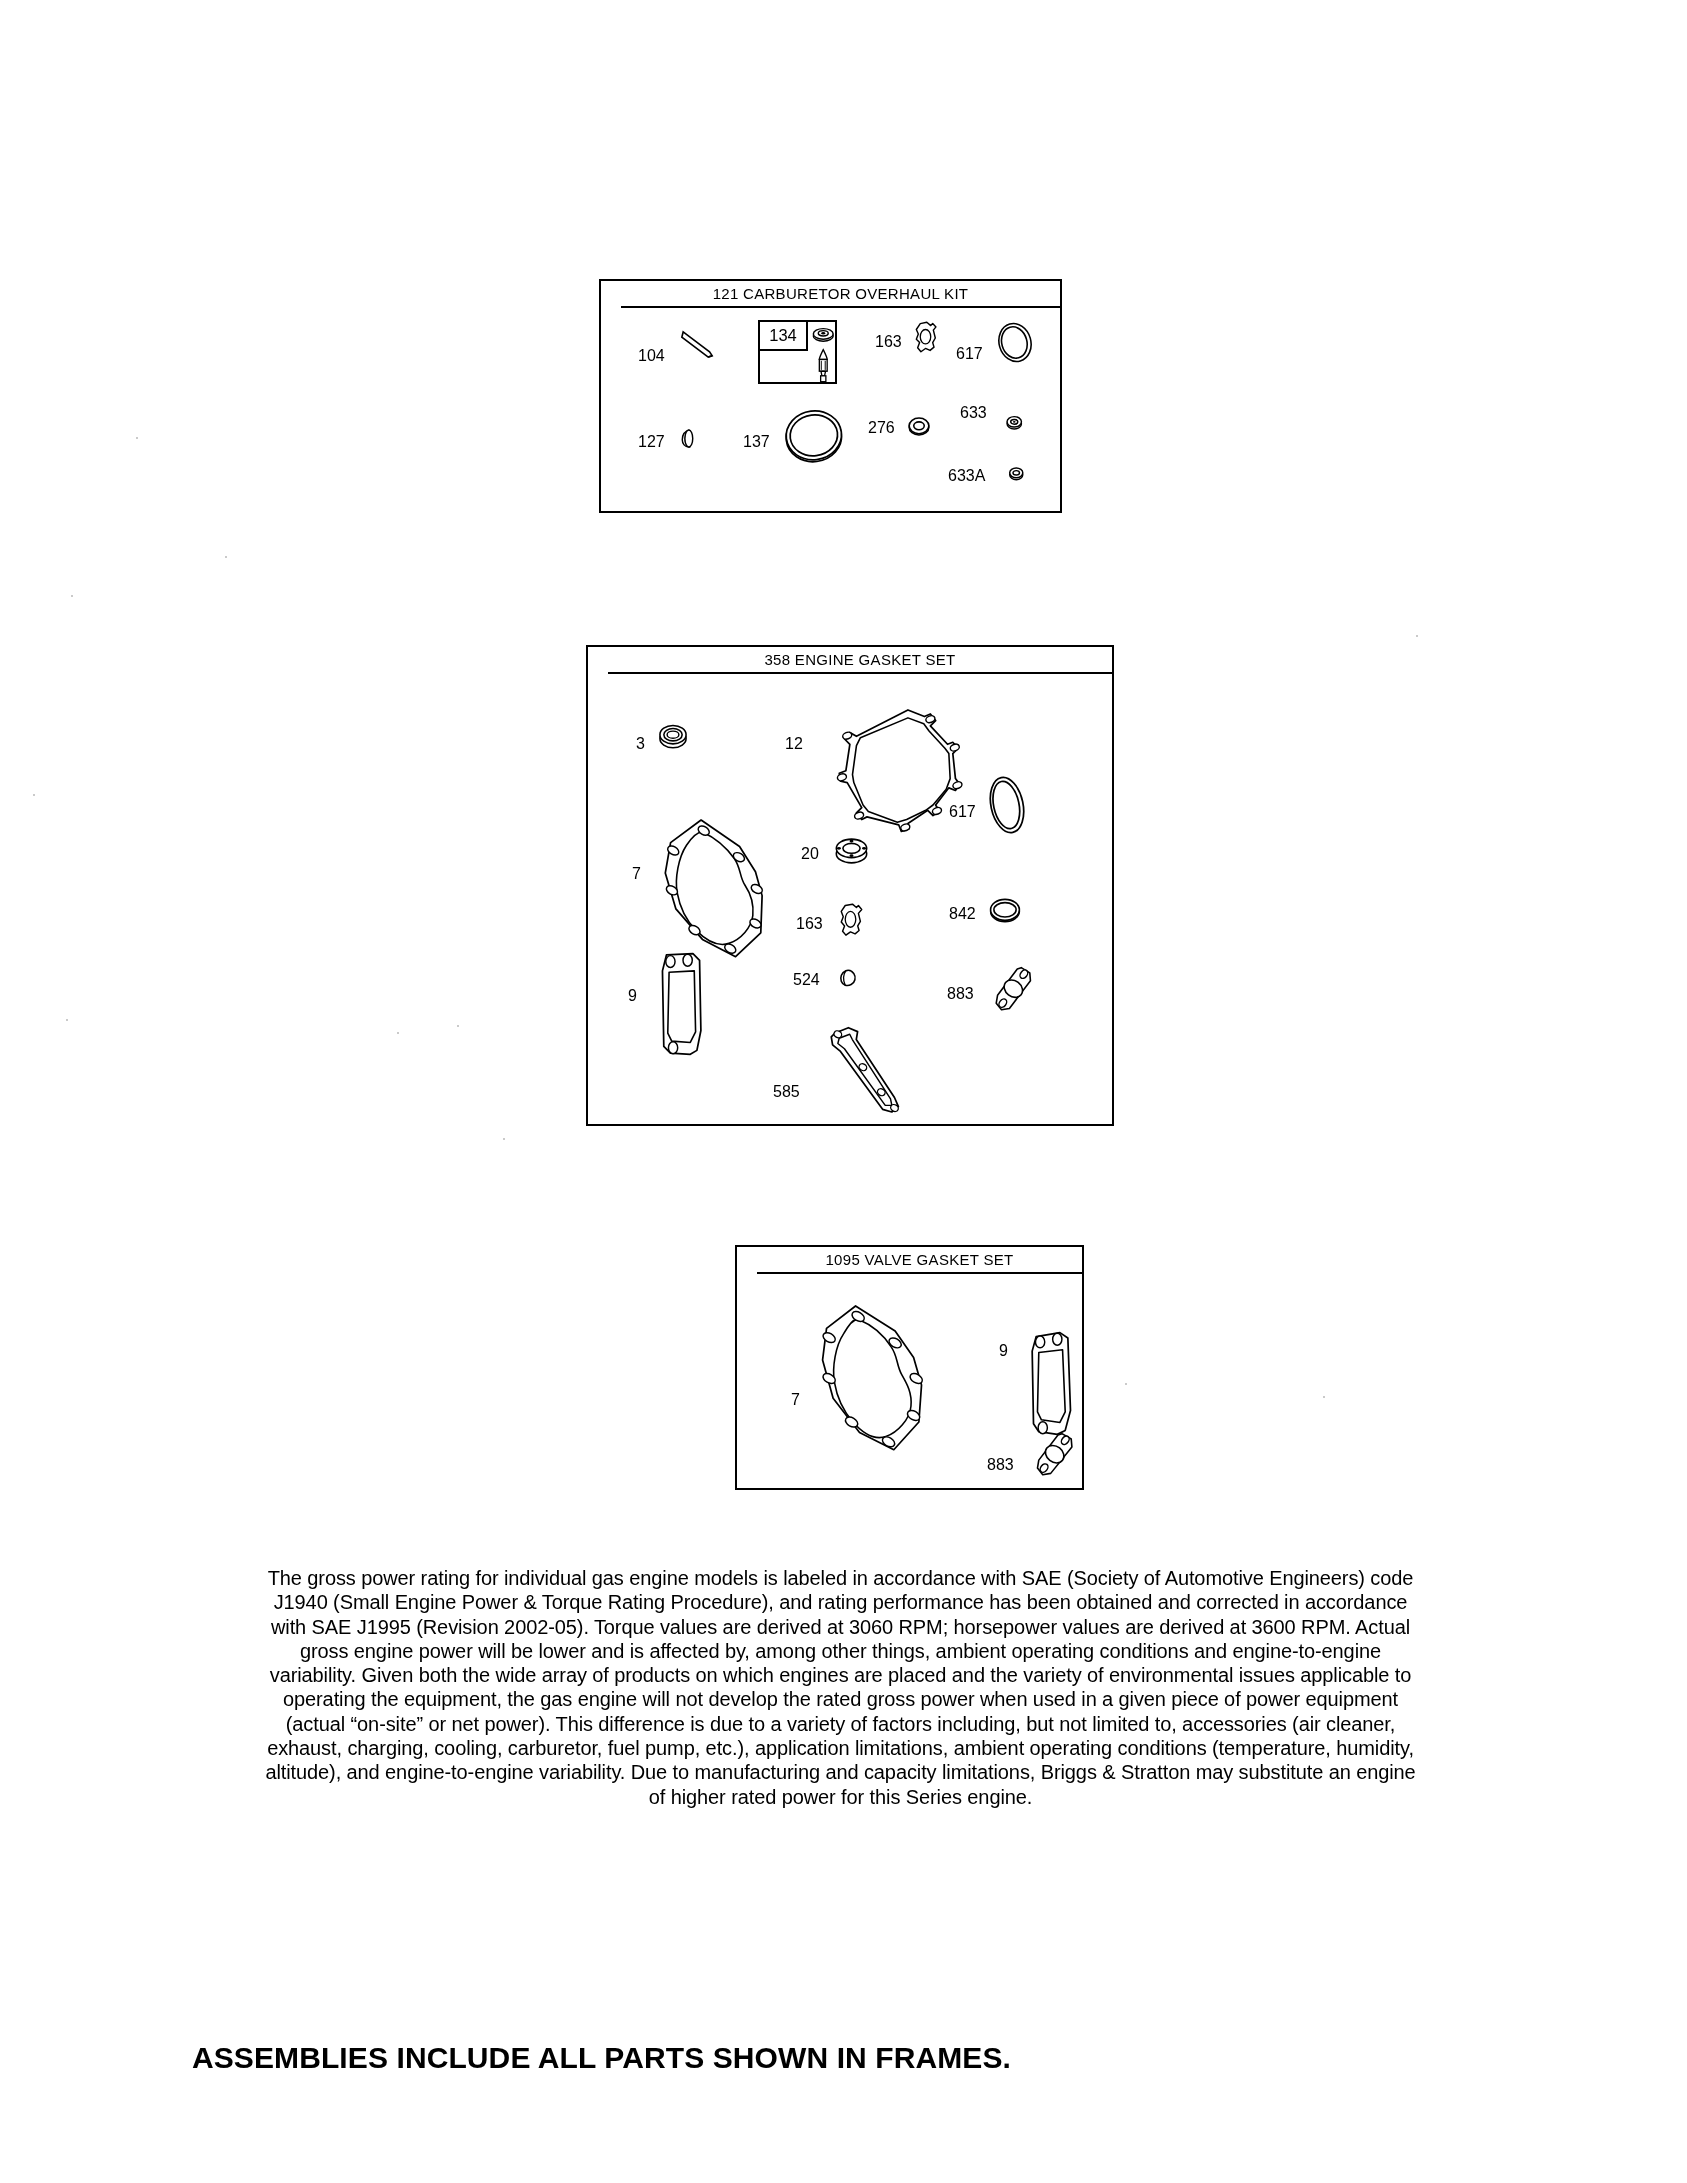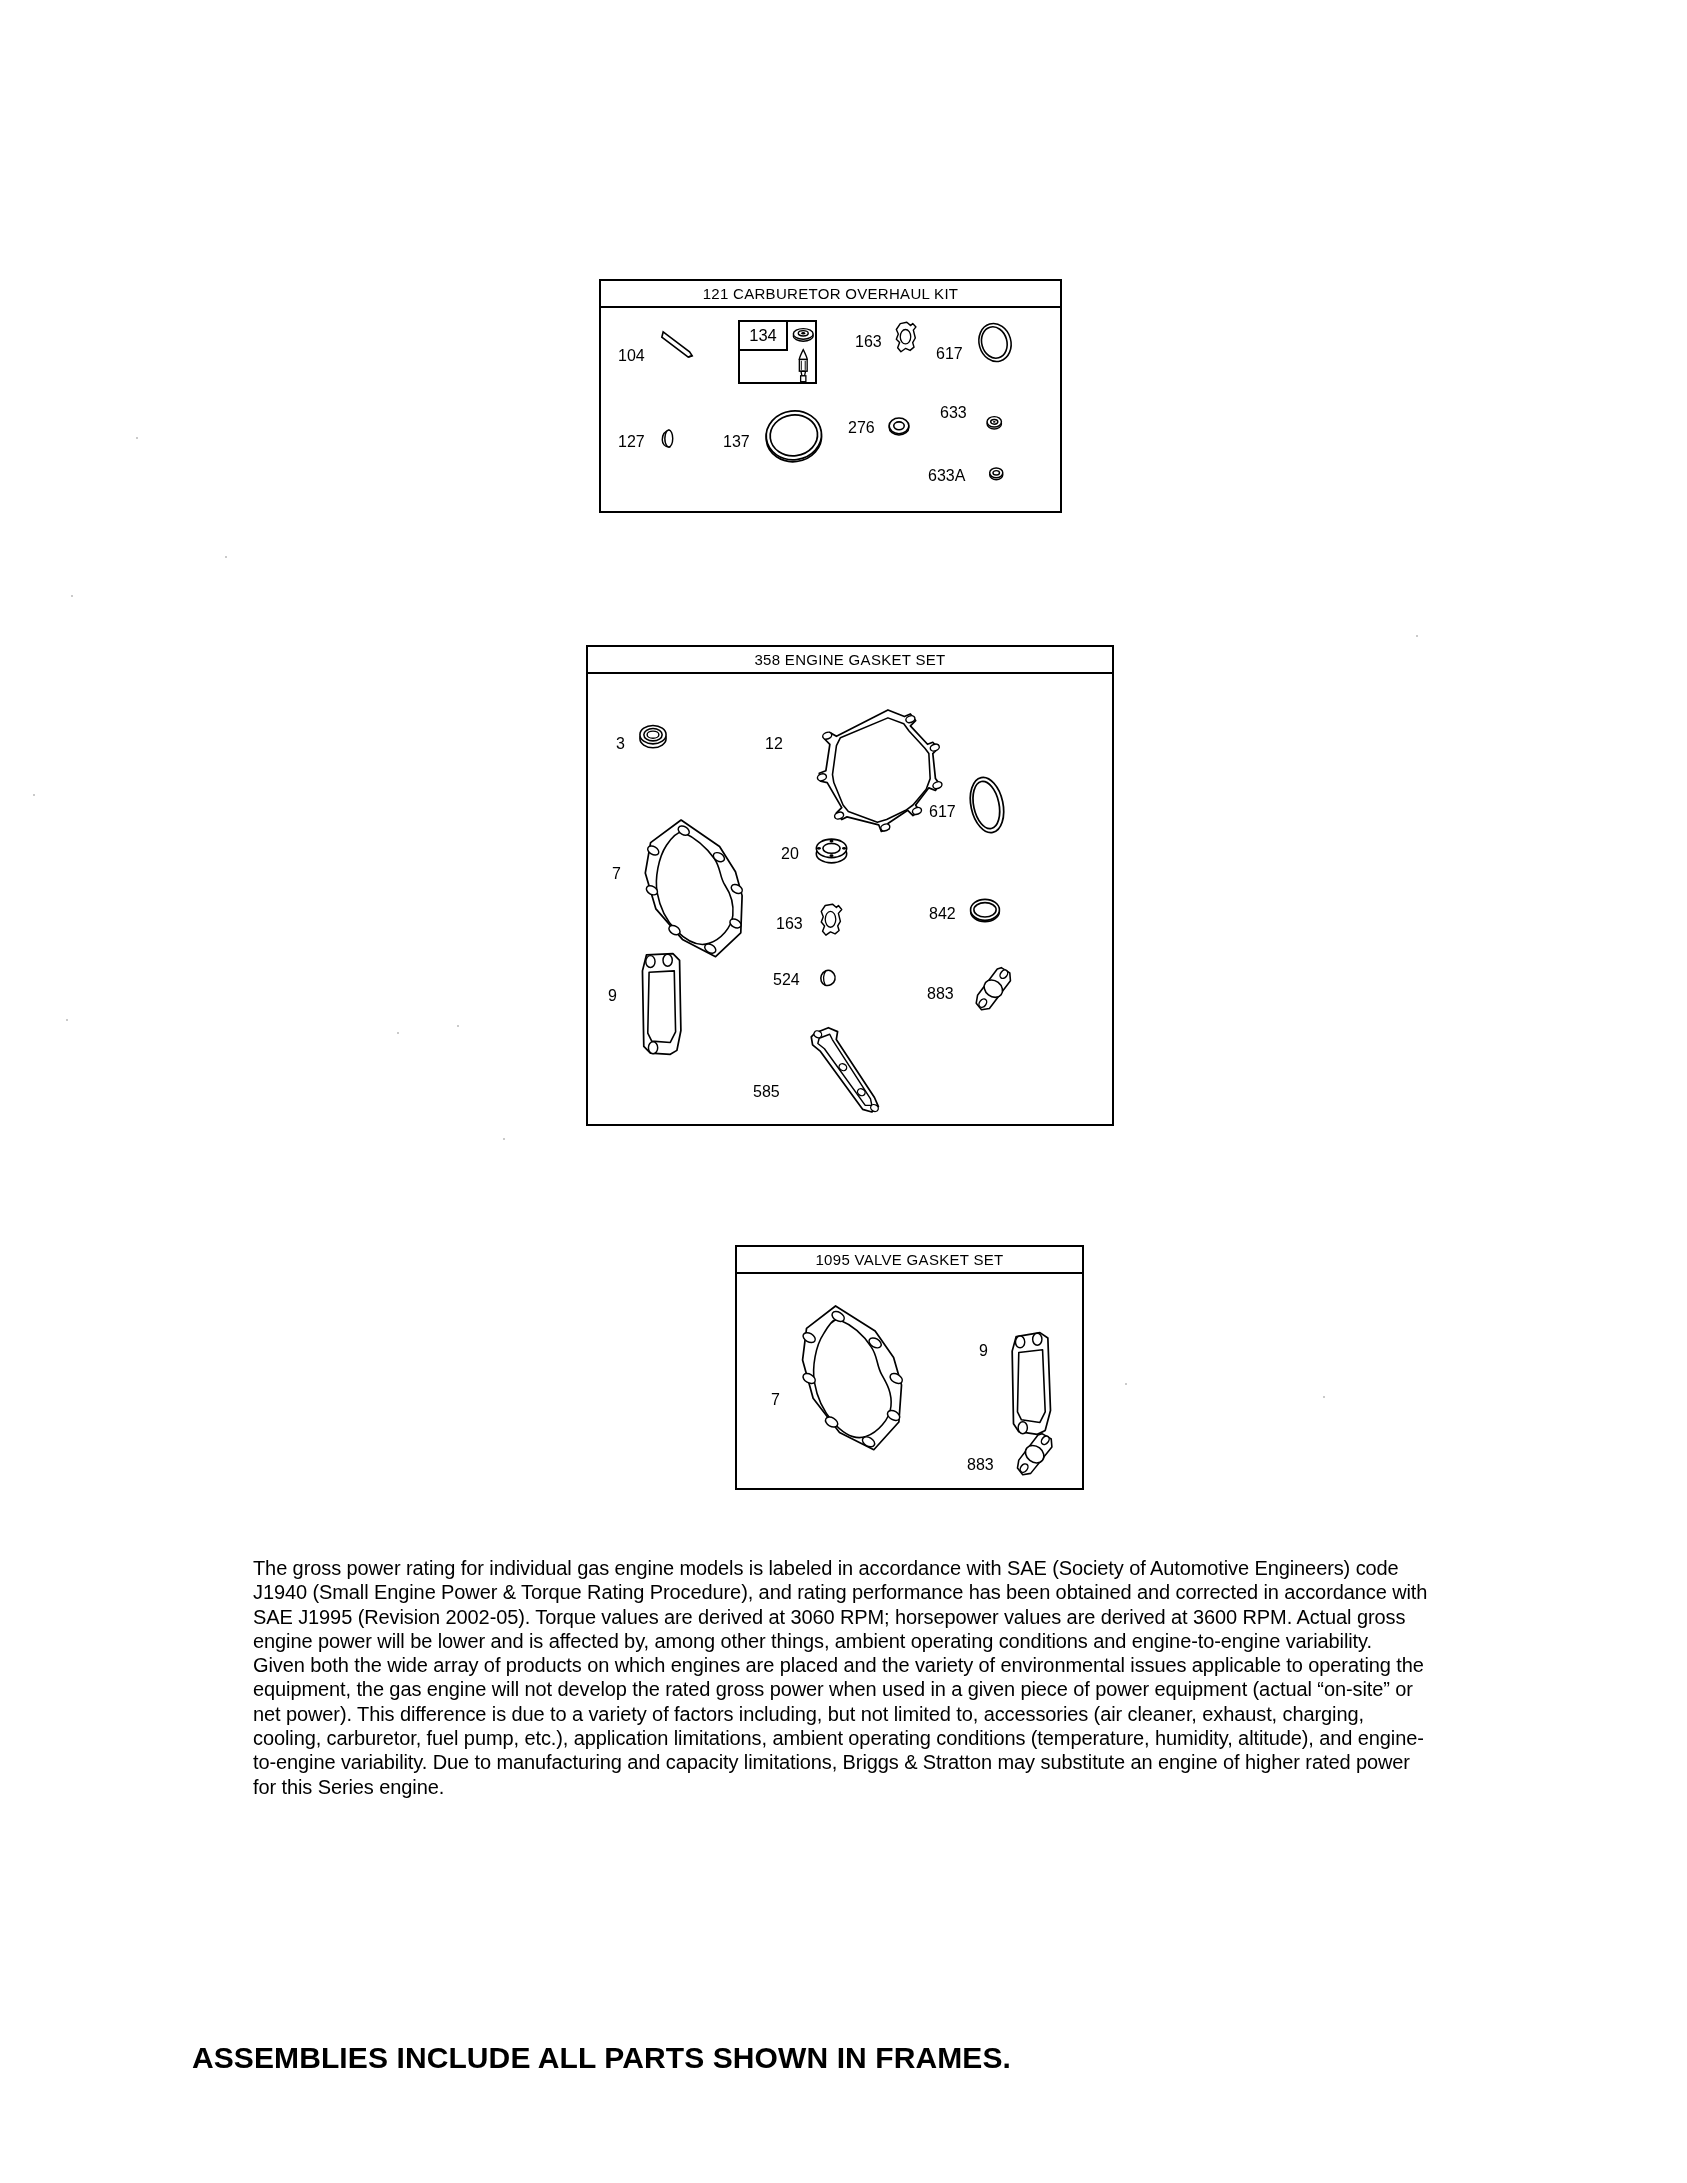--- a/index.html
+++ b/index.html
@@ -21,20 +21,21 @@
     inset: 0;
     background: #ffffff;
   }
 
   
   .frame {
     position: absolute;
     border: 2px solid #000;
     box-sizing: border-box;
     background: #fff;
+    padding-left: 20px;
   }
   .frame-title {
     position: relative;
     height: 26.5px;
     border-bottom: 2px solid #000;
     box-sizing: border-box;
     display: flex;
     align-items: center;
     justify-content: center;
     font-size: 15px;
@@ -93,22 +94,22 @@
   }
   .section-heading {
     font-size: 20.5px;
     font-weight: bold;
     margin: 0 0 22.5px 0;
     letter-spacing: 0.1px;
   }
   .body-copy {
     font-size: 20px;
     line-height: 1.215;
-    margin: 8px;
-    text-align: left;
+    margin: 18px;
+    text-align: center;
     letter-spacing: -0.1px;
   }
   .footer-note {
     position: absolute;
     left: 192px;
     top: 2041px;
     font-size: 30px;
     font-weight: bold;
     letter-spacing: 0.1px;
     white-space: nowrap;

